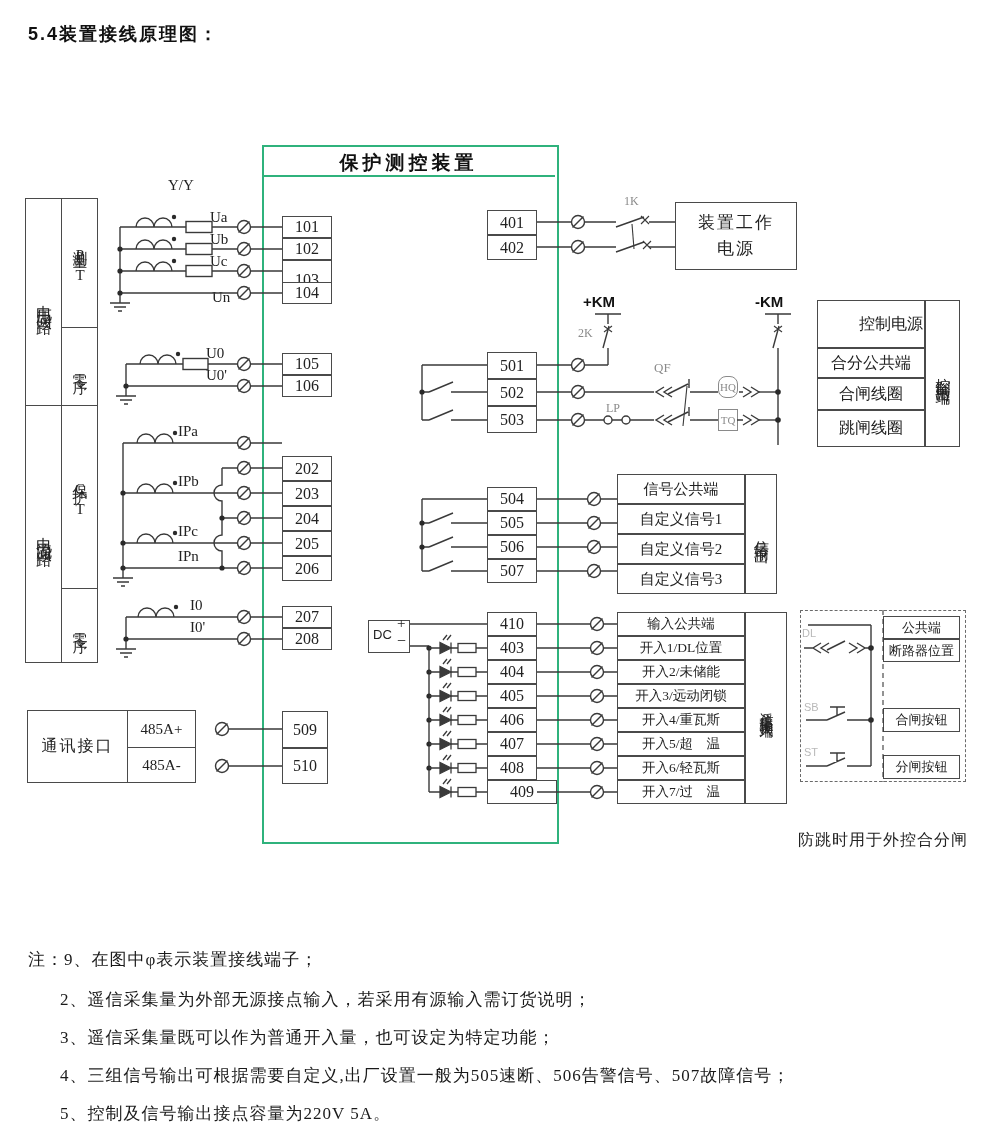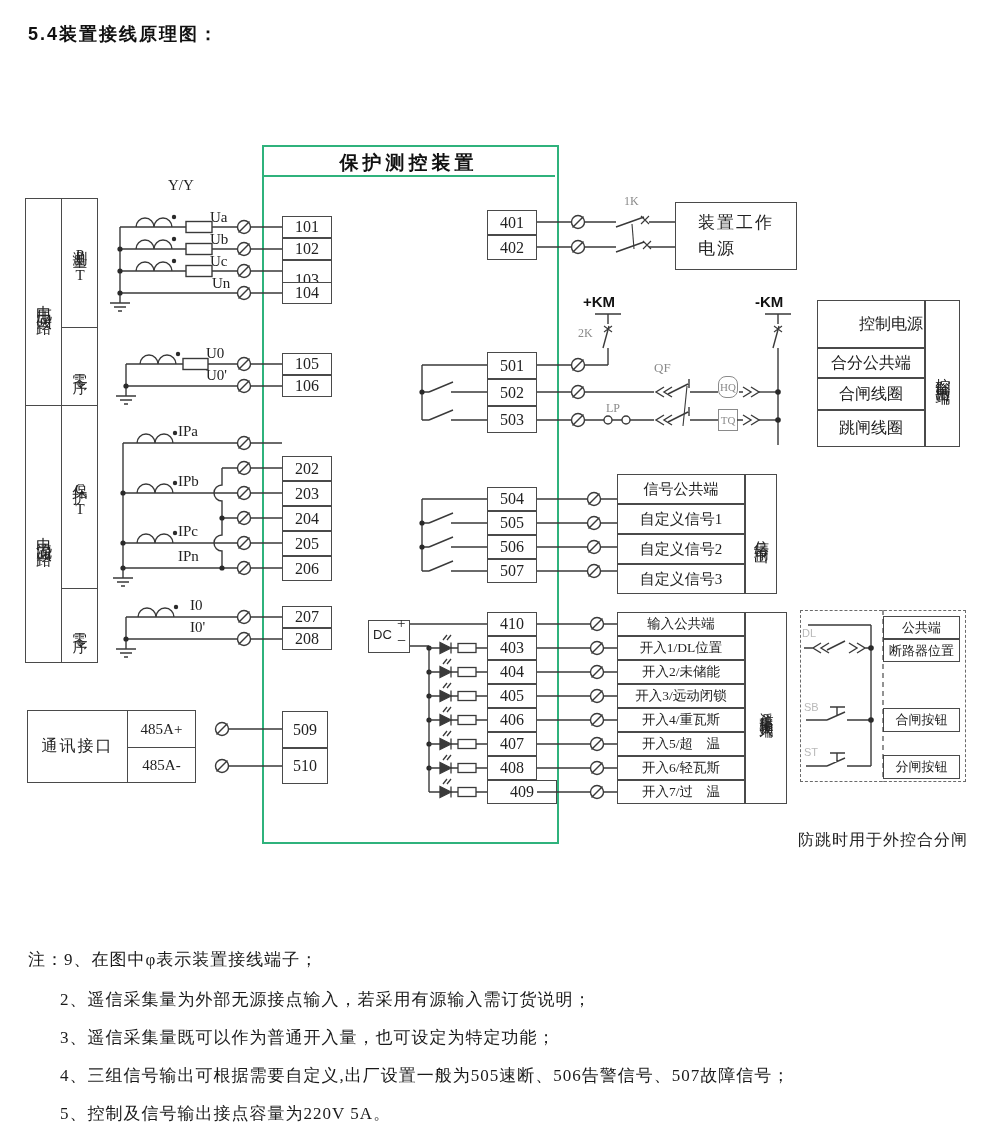--- a/index.html
+++ b/index.html
@@ -42,21 +42,21 @@
   <div class="cell vtext" style="left:61px;top:198px;width:37px;height:130px;font-size:15px;letter-spacing:4px;">测量PT</div>
   <div class="cell vtext" style="left:61px;top:327px;width:37px;height:79px;font-size:15px;">零序</div>
   <div class="cell vtext" style="left:25px;top:405px;width:37px;height:258px;font-size:16px;">电流回路</div>
   <div class="cell vtext" style="left:61px;top:405px;width:37px;height:184px;font-size:15px;letter-spacing:4px;">保护CT</div>
   <div class="cell vtext" style="left:61px;top:588px;width:37px;height:75px;font-size:15px;">零序</div>
 
   <div class="cell" style="left:27px;top:710px;width:101px;height:73px;font-size:16px;letter-spacing:2px;">通讯接口</div>
   <div class="cell" style="left:127px;top:710px;width:69px;height:38px;font-size:15px;">485A+</div>
   <div class="cell" style="left:127px;top:747px;width:69px;height:36px;font-size:15px;">485A-</div>
 
-  <div class="cell" style="left:675px;top:202px;width:122px;height:68px;font-size:17px;white-space:pre-line;text-align:left;line-height:26px;letter-spacing:2px;">装置工作
+  <div class="cell" style="left:675px;top:202px;width:122px;height:68px;font-size:17px;white-space:pre-line;text-align:center;line-height:26px;letter-spacing:2px;">装置工作
 电源</div>
 
   <div class="cell vtext" style="left:925px;top:300px;width:35px;height:147px;font-size:15px;letter-spacing:3px;">控制输出端</div>
 
   <div class="cell vtext" style="left:745px;top:474px;width:32px;height:120px;font-size:15px;letter-spacing:3px;">信号输出</div>
 
   <div class="cell vtext" style="left:745px;top:612px;width:42px;height:192px;font-size:14px;letter-spacing:2px;">遥信采集输入端</div>
 
   <div class="dashbox" style="left:800px;top:610px;width:166px;height:172px;"></div>
   <div class="abs" style="left:798px;top:830px;width:170px;text-align:center;font-size:16px;letter-spacing:1px;">防跳时用于外控合分闸</div>
@@ -66,21 +66,21 @@
 
   <div class="cell" style="left:368px;top:620px;width:42px;height:33px;"></div>
   <div class="abs" style="left:373px;top:627px;font-size:13px;font-family:'Liberation Sans',sans-serif;">DC</div>
   <div class="abs" style="left:397px;top:615px;font-size:15px;">+</div>
   <div class="abs" style="left:397px;top:632px;font-size:16px;">−</div>
 
   <div class="wlabel" style="left:168px;top:177px;">Y/Y</div>
   <div class="wlabel" style="left:210px;top:209px;">Ua</div>
   <div class="wlabel" style="left:210px;top:231px;">Ub</div>
   <div class="wlabel" style="left:210px;top:253px;">Uc</div>
-  <div class="wlabel" style="left:212px;top:275px;">Un</div>
+  <div class="wlabel" style="left:212px;top:289px;">Un</div>
   <div class="wlabel" style="left:206px;top:345px;">U0</div>
   <div class="wlabel" style="left:206px;top:367px;">U0'</div>
   <div class="wlabel" style="left:178px;top:423px;">IPa</div>
   <div class="wlabel" style="left:178px;top:473px;">IPb</div>
   <div class="wlabel" style="left:178px;top:523px;">IPc</div>
   <div class="wlabel" style="left:178px;top:548px;">IPn</div>
   <div class="wlabel" style="left:190px;top:597px;">I0</div>
   <div class="wlabel" style="left:190px;top:619px;">I0'</div>
   <div class="wlabel gray" style="left:624px;top:194px;font-size:12px;">1K</div>
   <div class="wlabel gray" style="left:578px;top:326px;font-size:12px;">2K</div>

